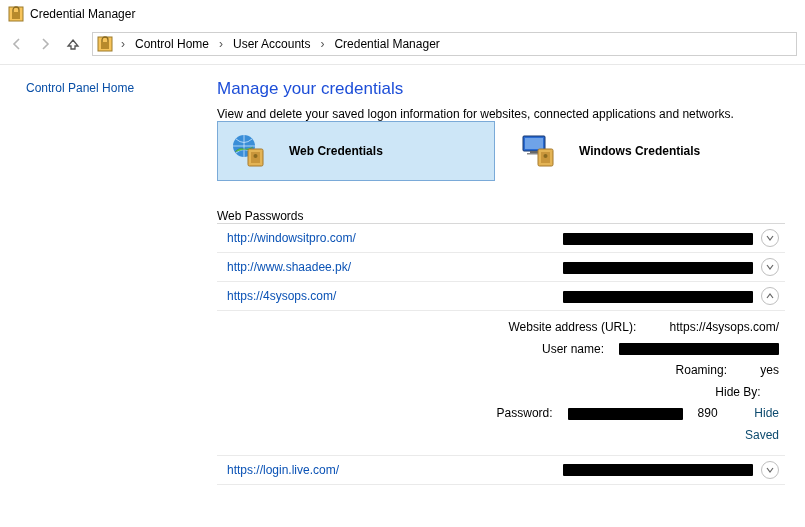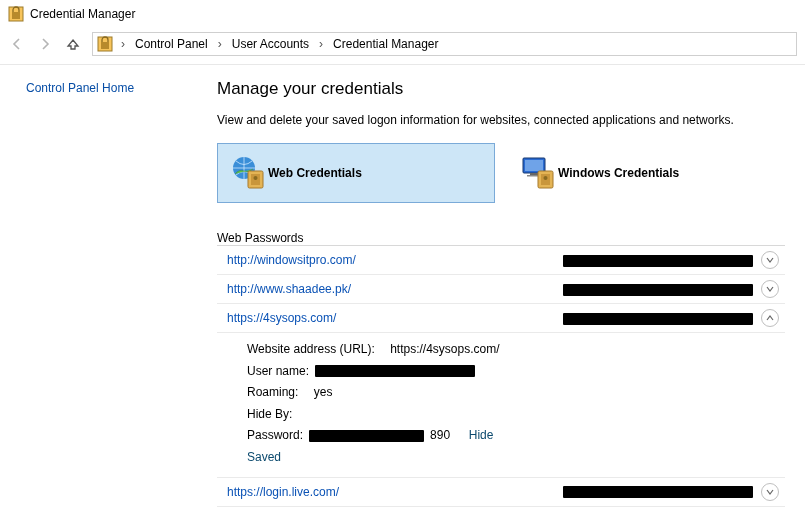--- a/index.html
+++ b/index.html
@@ -15,38 +15,38 @@
   .addr-box { flex:1; display:flex;align-items:center;gap:6px;border:1px solid #cfcfcf;height:24px;padding:0 4px;background:#fff; }
   .addr-box .icon-wrap{width:16px;height:16px;}
   .crumb{color:#000;cursor:pointer;padding:0 2px;}
   .crumb-sep{color:#555;padding:0 2px;}
 
   .content{display:flex;}
   .sidebar{width:215px;padding:16px 10px 10px 26px;}
   .sidebar a{color:#084ea6;text-decoration:none;font-size:12px;cursor:pointer;}
 
   .main{flex:1;padding:14px 20px 10px 2px;}
-  h1.page-title{color:#000000;font-weight:400;font-size:17px;margin-bottom:14px;}
-  .page-desc{font-size:12px;margin-bottom:16px;}
+  h1.page-title{color:#1d4ed8;font-weight:400;font-size:17px;margin-bottom:8px;}
+  .page-desc{font-size:12px;}
 
   .cred-types{display:flex;gap:12px;margin-bottom:28px;}
-  .cred-type{flex:1;display:flex;align-items:center;gap:2px;border:1px solid transparent;padding:10px 12px;cursor:pointer;height:60px;}
+  .cred-type{flex:1;display:flex;align-items:center;gap:23px;border:1px solid transparent;padding:10px 12px;cursor:pointer;height:60px;}
   .cred-type.selected{background:#cde6f7;border:1px solid #7aaad8;}
   .cred-type .type-icon{width:36px;height:36px;position:relative;}
   .cred-type .type-label{font-weight:700;font-size:12px;}
 
   .section-hdr{font-size:12px;padding-bottom:0;border-bottom:1px solid #d8d8d8;}
   .entry-row{display:flex;align-items:center;padding:5px 6px 5px 10px;border-bottom:1px solid #eaeaea;gap:8px;}
   .entry-row .entry-url{color:#0a52b5;flex:0 0 48%;cursor:pointer;white-space:nowrap;overflow:hidden;text-overflow:ellipsis;}
   .entry-row .redact{flex:1;text-align:right;}
   .redact-bar{display:inline-block;height:12px;background:#000;border-radius:1px;vertical-align:middle;}
   .expand-btn{width:18px;height:18px;border:1px solid #bfbfbf;border-radius:50%;display:inline-flex;align-items:center;justify-content:center;color:#666;cursor:pointer;font-size:9px;background:#fff;}
 
   .entry-detail{padding:6px 6px 8px 30px;border-bottom:1px solid #eaeaea;font-size:12px;line-height:1.8;}
-  .entry-detail .dl{display:flex;gap:6px;align-items:center;}
+  .entry-detail .dl{display:flex;gap:15px;align-items:center;justify-content:flex-end;}
   .entry-detail .lbl{}
   .entry-detail .link{color:#0c4a6e;cursor:pointer;}
 </style>
 </head>
 <body>
 
 <div class="titlebar">
   <span class="icon-wrap">
     <svg viewBox="0 0 16 16">
         <rect x="1" y="1" width="14" height="14" fill="#f7c45b" stroke="#9b7a2a"></rect>
@@ -75,21 +75,21 @@
   </span>
   <div class="addr-box">
     <span class="icon-wrap">
       <svg viewBox="0 0 16 16">
           <rect x="1" y="1" width="14" height="14" fill="#f7c45b" stroke="#9b7a2a"></rect>
           <rect x="4" y="6" width="8" height="7" fill="#b88a2b"></rect>
           <path d="M5 6 V4 a3 3 0 0 1 6 0 V6" fill="none" stroke="#8a6a20" stroke-width="1.3"></path>
         </svg>
     </span>
     <span class="crumb-sep">›</span>
-    <span class="crumb">Control Panel</span>
+    <span class="crumb">Control Home</span>
     <span class="crumb-sep">›</span>
     <span class="crumb">User Accounts</span>
     <span class="crumb-sep">›</span>
     <span class="crumb">Credential Manager</span>
   </div>
 </div>
 
 <div class="content">
   <div class="sidebar">
     <a>Control Panel Home</a>

